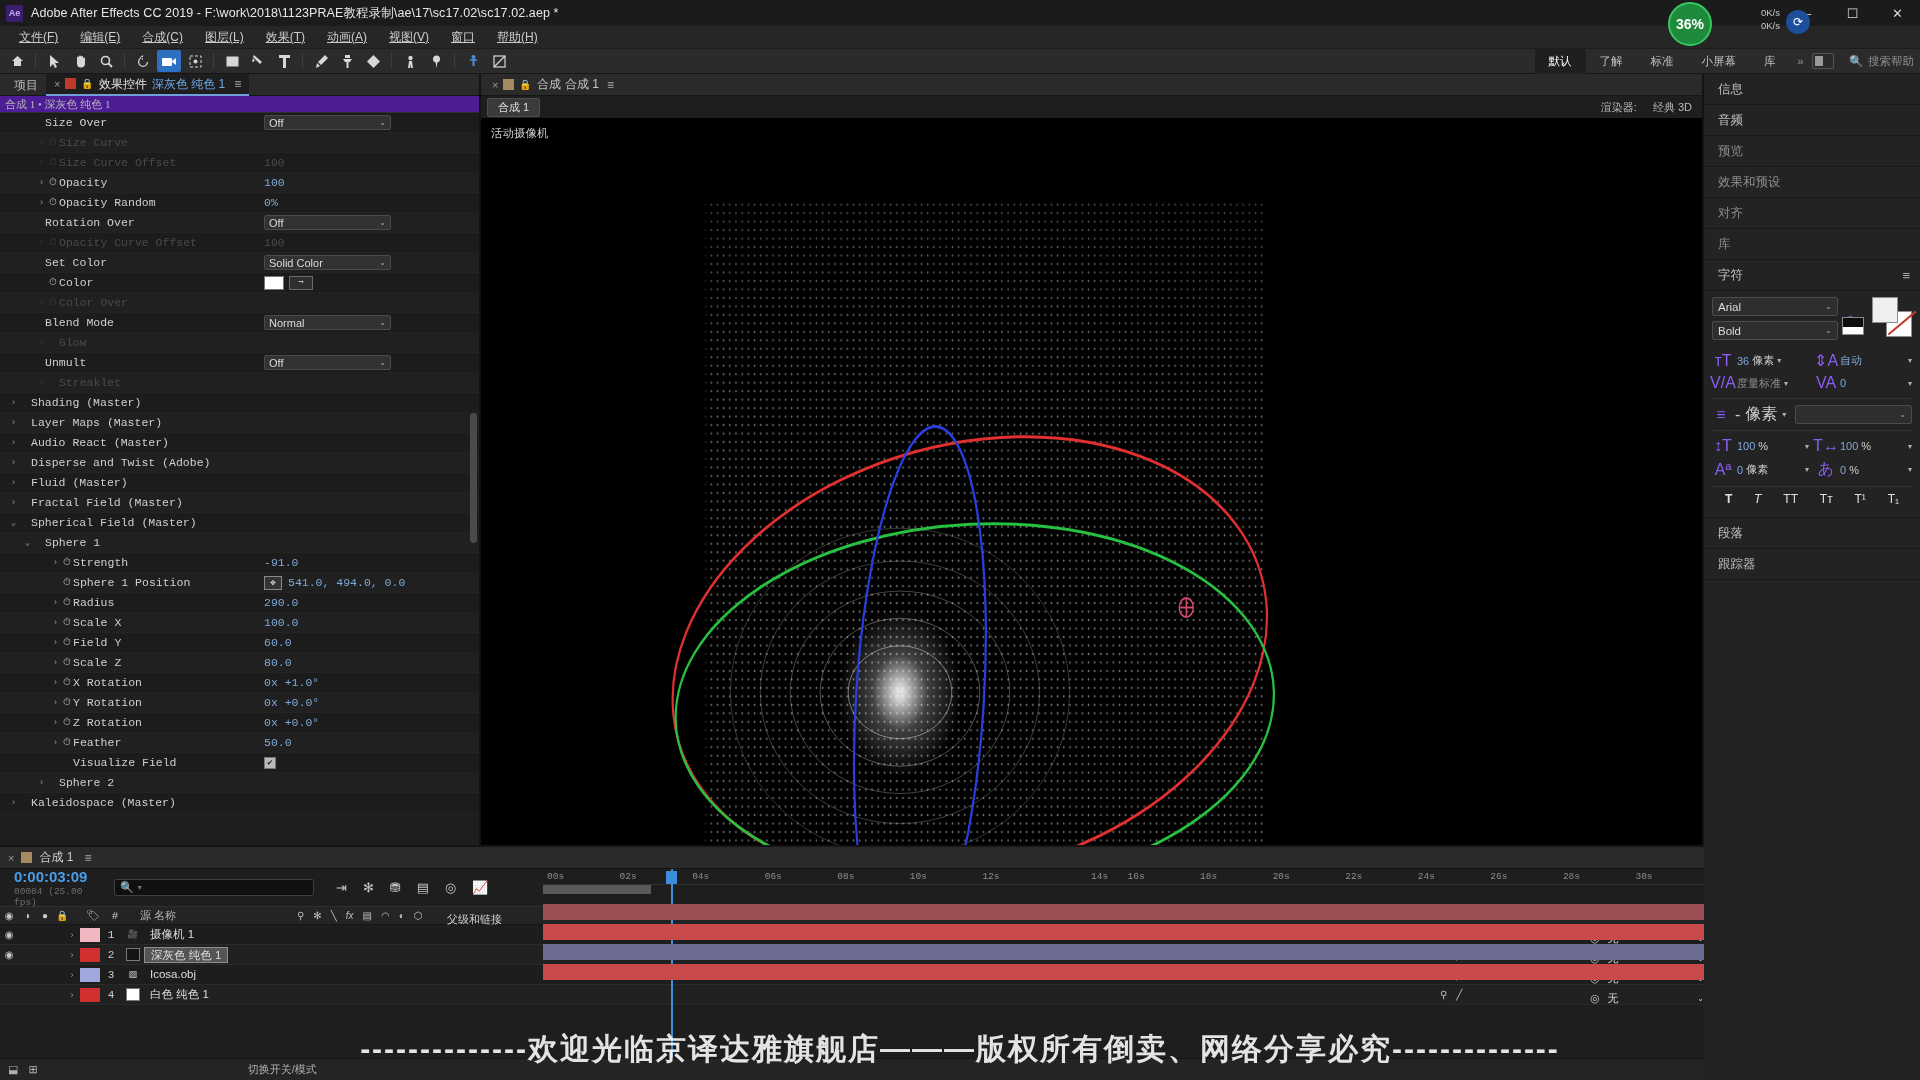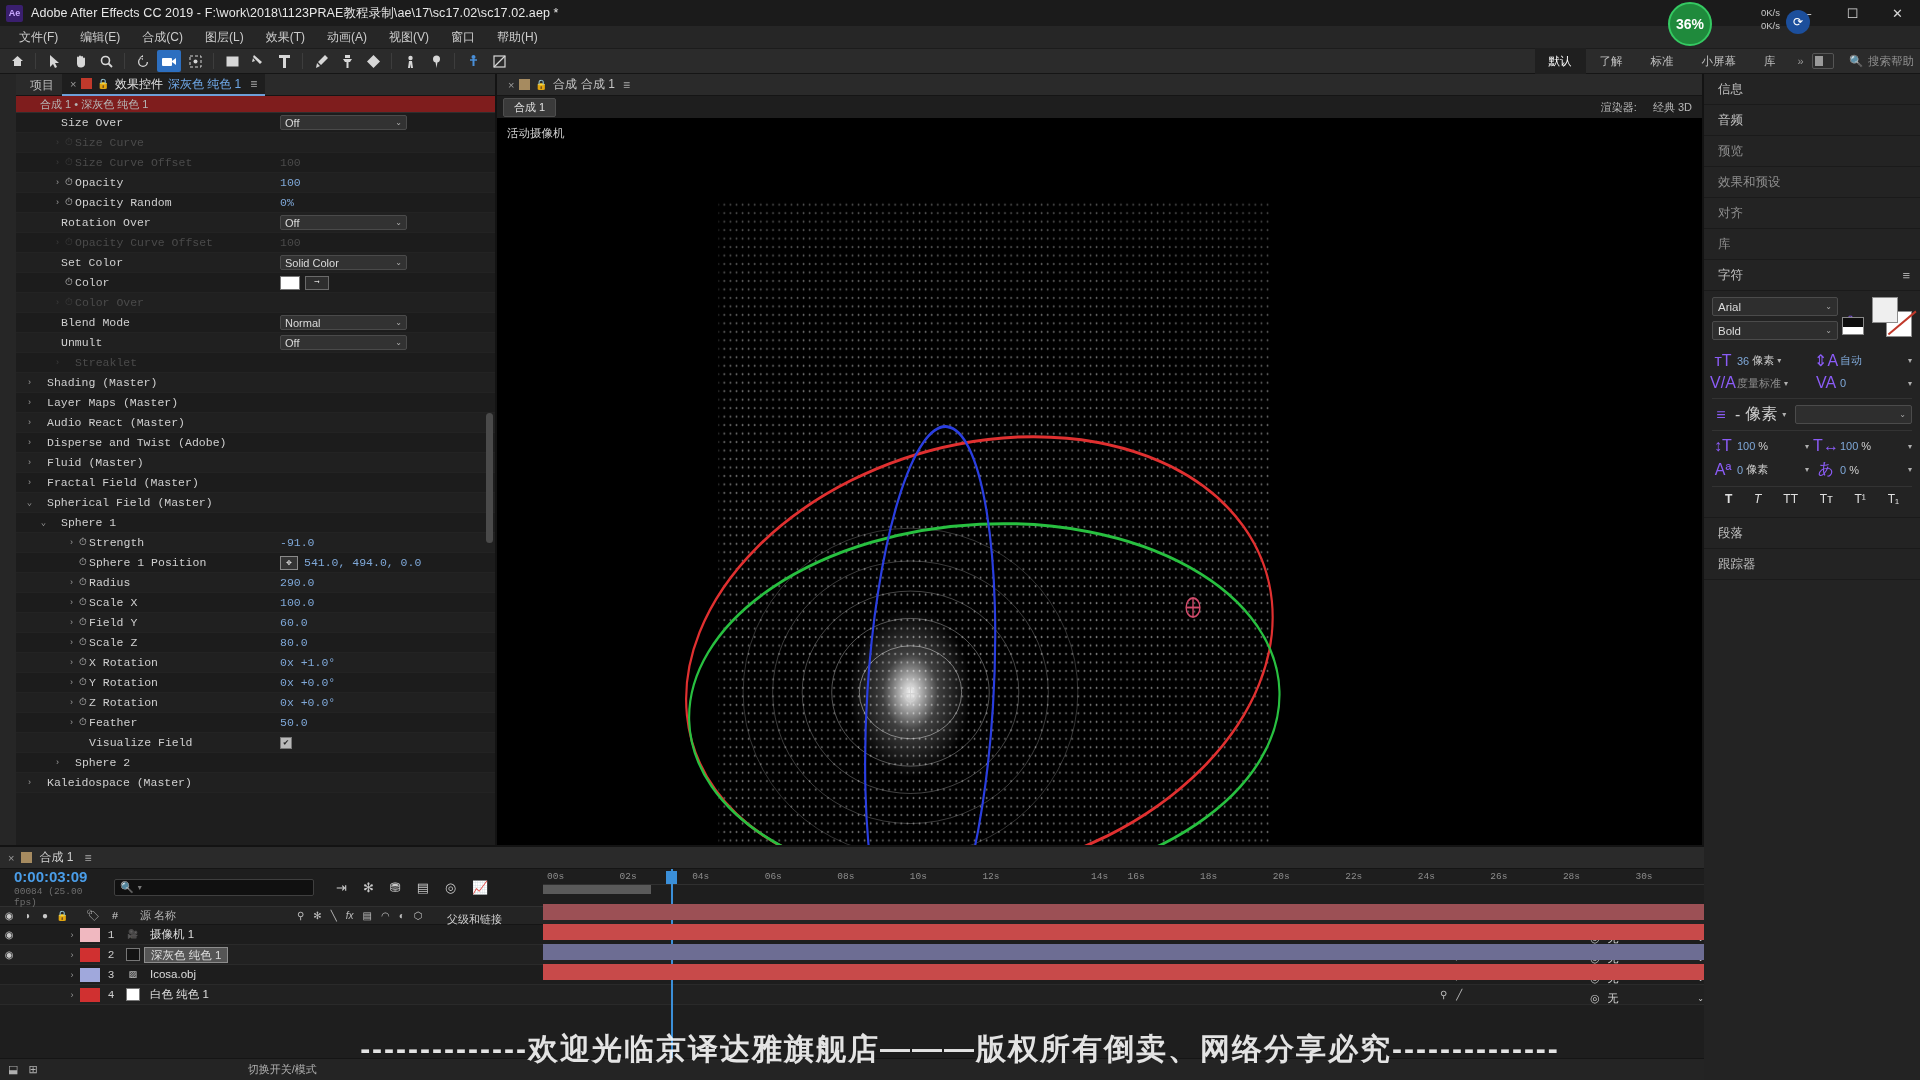--- a/index.html
+++ b/index.html
@@ -28,21 +28,21 @@
   .win-btn {
     width: 45px; height: 26px; display: flex; align-items: center;
     justify-content: center; color: #d8d8d8; font-size: 13px;
   }
 
   
   .menubar {
     height: 22px; background: #262626; display: flex; align-items: center;
     padding-left: 8px; font-size: 12px; color: #ccc;
   }
-  .menubar .mi { padding: 0 11px; height: 22px; line-height: 22px; white-space: nowrap; }
+  .menubar .mi { padding: 0 11px; height: 22px; line-height: 22px; white-space: nowrap; text-decoration: underline; }
 
   
   .toolbar {
     height: 26px; background: #2b2b2b; display: flex; align-items: center;
     border-top: 1px solid #1c1c1c; border-bottom: 1px solid #151515;
     padding-left: 4px; position: relative;
   }
   .tool {
     width: 24px; height: 22px; display: flex; align-items: center; justify-content: center;
     color: #d7d7d7; font-size: 13px; margin: 0 1px; border-radius: 2px;
@@ -73,39 +73,39 @@
     position: absolute; right: 140px; top: 6px; font-size: 9.5px;
     color: #c8c8c8; line-height: 13px; z-index: 30;
   }
   .render-circle2 {
     position: absolute; right: 110px; top: 10px; width: 24px; height: 24px;
     border-radius: 50%; background: #1c4f9c; display:flex;align-items:center;
     justify-content:center; color:#fff; font-size: 12px; z-index: 30;
   }
 
   
-  .body-row { display: flex; height: 1080px; margin-left: 16px; }
+  .body-row { display: flex; height: 1080px; }
 
   
   .left-panel { width: 481px; background: #1e1e1e; border-right: 2px solid #131313; position: relative; }
   .panel-tabs {
     height: 22px; background: #2a2a2a; display: flex; align-items: center;
     font-size: 12px; color: #b8b8b8; padding-left: 6px; border-bottom: 1px solid #151515;
   }
   .ptab { padding: 0 8px; height: 22px; line-height: 22px; display:flex; align-items:center; gap:5px;}
   .ptab.sel { background: #1e1e1e; color: #e3e3e3; border-bottom: 2px solid #6e9fd8;}
   .tab-x { color: #9a9a9a; font-size: 11px; }
   .tab-swatch { width: 11px; height: 11px; background: #c0392b; }
   .tab-lock { font-size: 10px; color: #bbb; }
   .tab-hl { color: #6fa8e8; }
   .tab-menu { color: #aaa; font-size: 12px; margin-left: 4px;}
 
   .breadcrumb {
-    height: 17px; background: #7f1d1d; font-size: 11px; color: #b5b5b5;
-    display:flex; align-items:center; padding-left: 24px; border-bottom: 1px solid #2e2e2e;
+    height: 17px; background: #4c1d95; font-size: 11px; color: #b5b5b5;
+    display:flex; align-items:center; padding-left: 5px; border-bottom: 1px solid #2e2e2e; font-family: Liberation Serif, serif;
   }
 
   .fx-list { height: 711px; overflow: hidden; position: relative; }
   .fx-row {
     height: 20px; display: flex; align-items: center; font-size: 11.5px;
     color: #cfcfcf; border-bottom: 1px solid #232323; font-family: "Liberation Mono", monospace;
     position: relative;
     justify-content: flex-end;
   }
   .fx-row:nth-child(even) { background: #202020; }
@@ -557,20 +557,27 @@
             <div style="width: 22px; flex: 0 0 22px;"></div>
             <div class="arrow"></div>
             <div class="stopw"></div>
             <div class="lbl">Blend Mode</div>
             <div class="val">
               <div class="dd">
                 <span>Normal</span>
                 <span class="chev">⌄</span>
               </div>
             </div>
+          </div>
+          <div class="fx-row dim">
+            <div style="width: 36px; flex: 0 0 36px;"></div>
+            <div class="arrow">›</div>
+            <div class="stopw"></div>
+            <div class="lbl">Glow</div>
+            <div class="val"></div>
           </div>
           <div class="fx-row">
             <div style="width: 22px; flex: 0 0 22px;"></div>
             <div class="arrow"></div>
             <div class="stopw"></div>
             <div class="lbl">Unmult</div>
             <div class="val">
               <div class="dd">
                 <span>Off</span>
                 <span class="chev">⌄</span>

